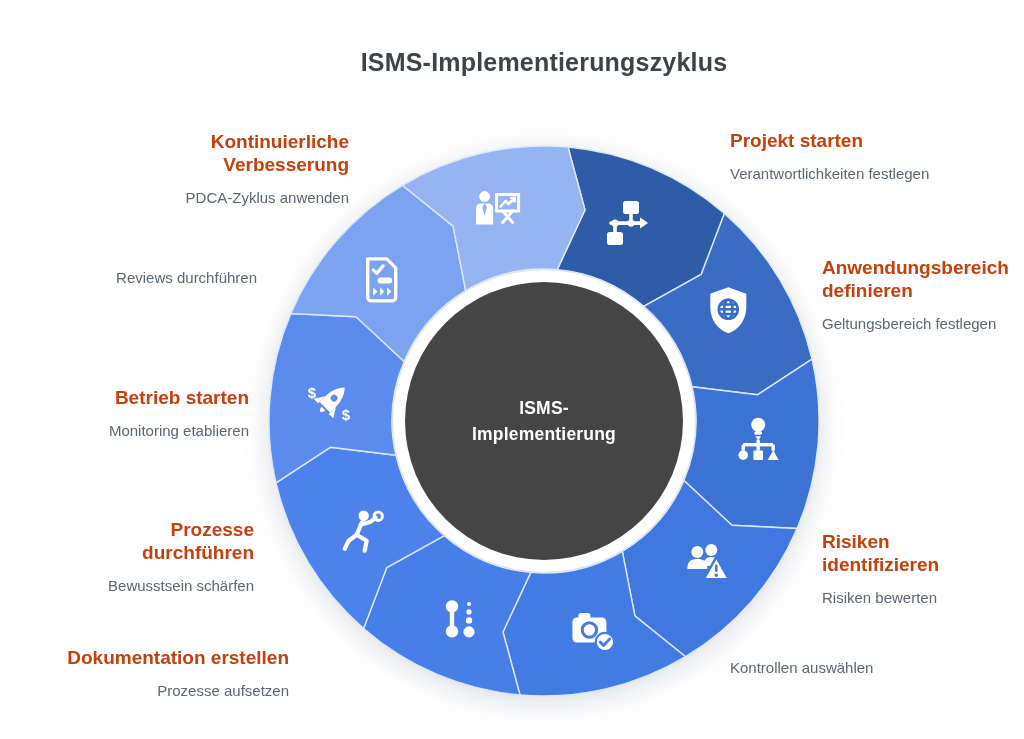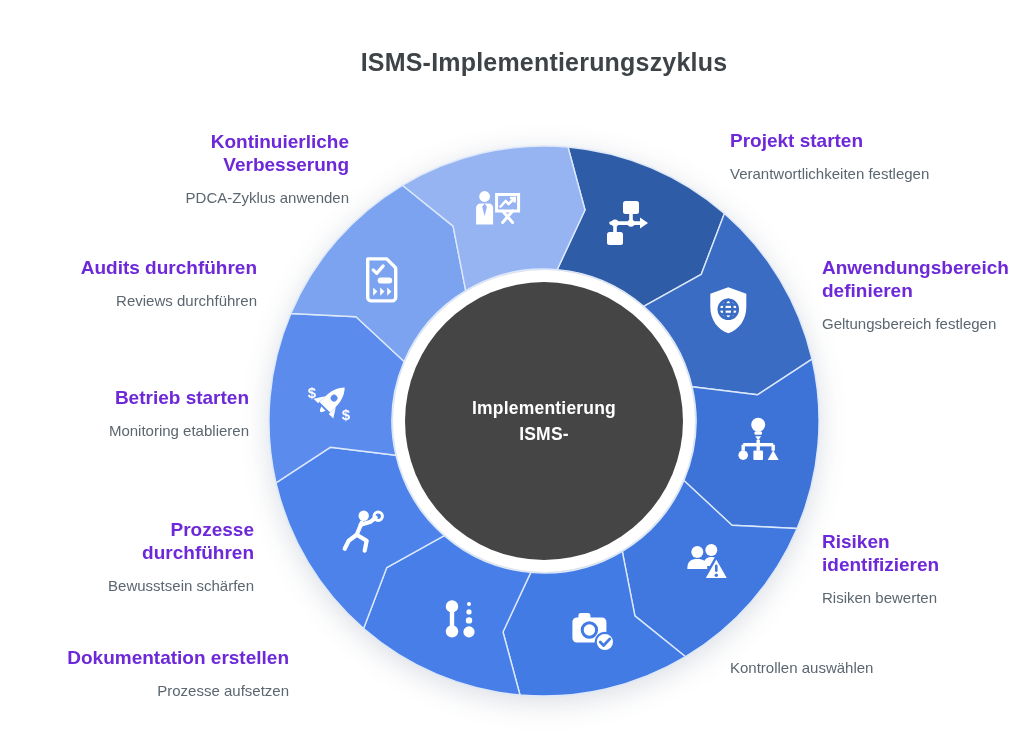--- a/index.html
+++ b/index.html
@@ -6,21 +6,21 @@
   body{width:1024px;height:739px;position:relative;overflow:hidden;
        font-family:"Liberation Sans",sans-serif;}
   .canvas{position:absolute;left:0;top:0;width:1024px;height:739px;margin-left:32px;}
   .main-title{position:absolute;left:0;top:48px;width:1024px;text-align:center;
        font-size:25px;font-weight:700;color:#3e4347;letter-spacing:.2px;}
   #wheel{position:absolute;left:0;top:0;filter:drop-shadow(0 6px 14px rgba(30,50,90,.16));}
   .center-label{position:absolute;left:512px;top:421px;transform:translate(-50%,-50%);
        width:220px;text-align:center;color:#ffffff;font-size:17.5px;font-weight:700;
        line-height:1.5;letter-spacing:.2px;}
   .step-label{position:absolute;}
-  .step-label .step-title{font-size:19px;font-weight:700;color:#6d28d9;line-height:1.2;}
+  .step-label .step-title{font-size:19px;font-weight:700;color:#c2410c;line-height:1.2;}
   .step-label .step-sub{font-size:15px;color:#5c6670;margin-top:12px;line-height:1.2;}
   .lab-right{text-align:left;}
   .lab-left{text-align:right;}
   
   .pos0{left:698px;top:130px;width:300px;}
   .pos1{left:790px;top:257px;width:215px;}
   .pos2{left:827px;top:390px;width:150px;}
   .pos3{left:790px;top:531px;width:170px;}
   .pos4{left:698px;top:647px;width:322px;}
   
@@ -152,22 +152,22 @@
    <rect x="1" y="-17" width="22" height="16.5" fill="none" stroke="#fff" stroke-width="3"></rect>
    <path d="M5 -5 L10 -10.5 L13 -7.5 L19 -13.5" fill="none" stroke="#fff" stroke-width="2.6" stroke-linecap="round" stroke-linejoin="round"></path>
    <path d="M15.5 -13.5 H19 V-10" fill="none" stroke="#fff" stroke-width="2.6" stroke-linecap="round"></path>
    <path d="M7 -0.5 L17 11 M17 -0.5 L7 11" stroke="#fff" stroke-width="3" stroke-linecap="round"></path>
       </g>
       <circle cx="512" cy="421" r="151" fill="#ffffff"></circle>
       <circle cx="512" cy="421" r="139" fill="#454545"></circle>
     </svg>
 
   <div class="center-label">
+    <div>ISMS-</div>
     <div>Implementierung</div>
-    <div>ISMS-</div>
   </div>
 
   <div class="step-label lab-right pos0">
     <div class="step-title">Projekt starten</div>
     <div class="step-sub">Verantwortlichkeiten festlegen</div>
   </div>
   <div class="step-label lab-right pos1">
     <div class="step-title">Anwendungsbereich definieren</div>
     <div class="step-sub">Geltungsbereich festlegen</div>
   </div>
@@ -184,21 +184,20 @@
   </div>
   <div class="step-label lab-left pos6">
     <div class="step-title">Prozesse durchführen</div>
     <div class="step-sub">Bewusstsein schärfen</div>
   </div>
   <div class="step-label lab-left pos7">
     <div class="step-title">Betrieb starten</div>
     <div class="step-sub">Monitoring etablieren</div>
   </div>
   <div class="step-label lab-left pos8">
-    <div class="step-title">Audits durchführen</div>
     <div class="step-sub">Reviews durchführen</div>
   </div>
   <div class="step-label lab-left pos9">
     <div class="step-title">Kontinuierliche Verbesserung</div>
     <div class="step-sub">PDCA-Zyklus anwenden</div>
   </div>
 
 </div>
 
 </body></html>

